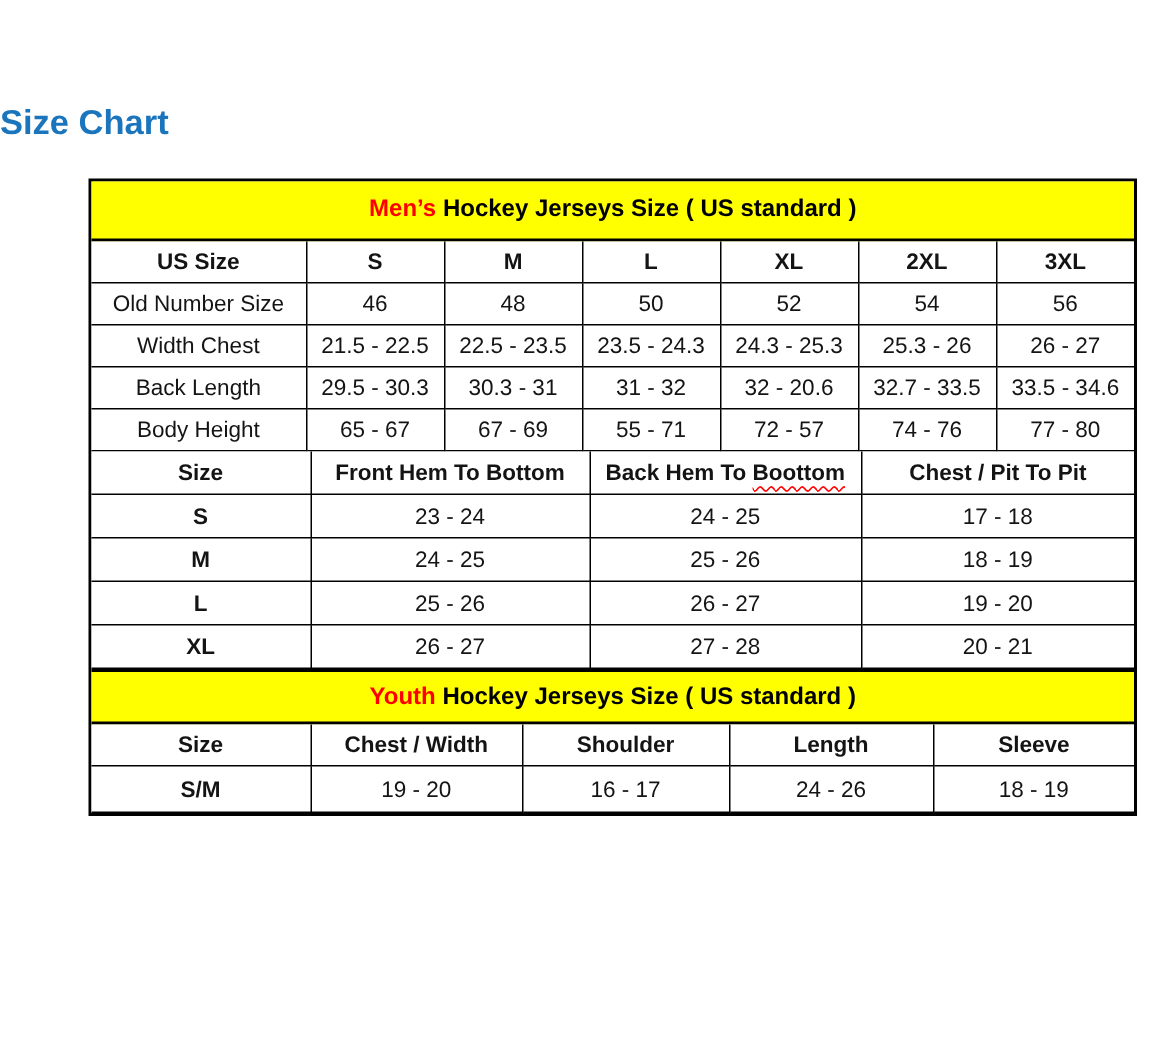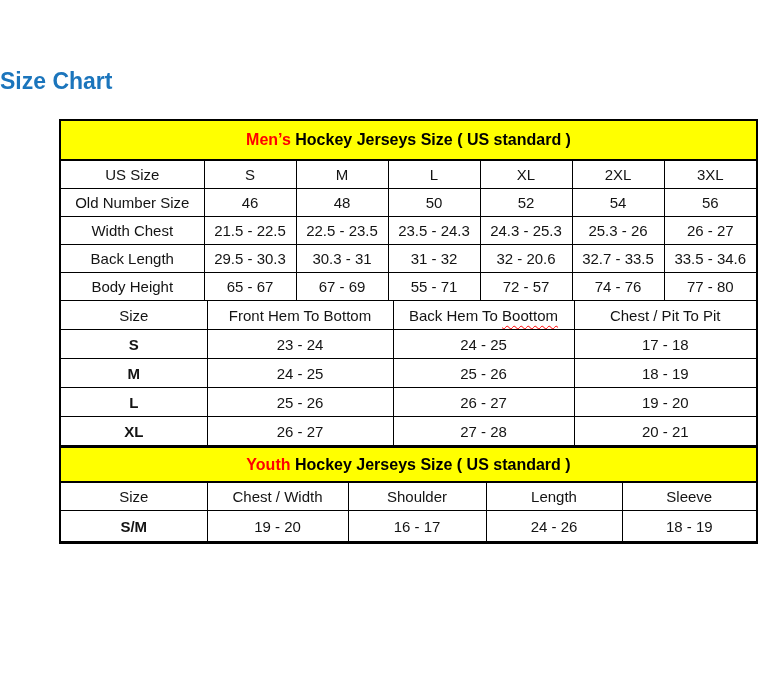--- a/index.html
+++ b/index.html
@@ -64,21 +64,21 @@
   .tbl-holder th, .tbl-holder td {
     border: 1px solid #000000;
     text-align: center;
     vertical-align: middle;
     padding: 0 1px;
     font-size: 15px;
     color: #141414;
     overflow: hidden;
   }
   .tbl-holder th {
-    font-weight: normal;
+    font-weight: bold;
   }
   .tbl-holder td {
     font-weight: normal;
   }
   .sec-0 th, .sec-0 td { height: 27px; }
   .sec-1 th, .sec-1 td { height: 28px; }
   .sec-2 th { height: 27px; }
   .sec-2 td { height: 30px; }
   .sec-1 td.row-label, .sec-2 td.row-label {
     font-weight: bold;

